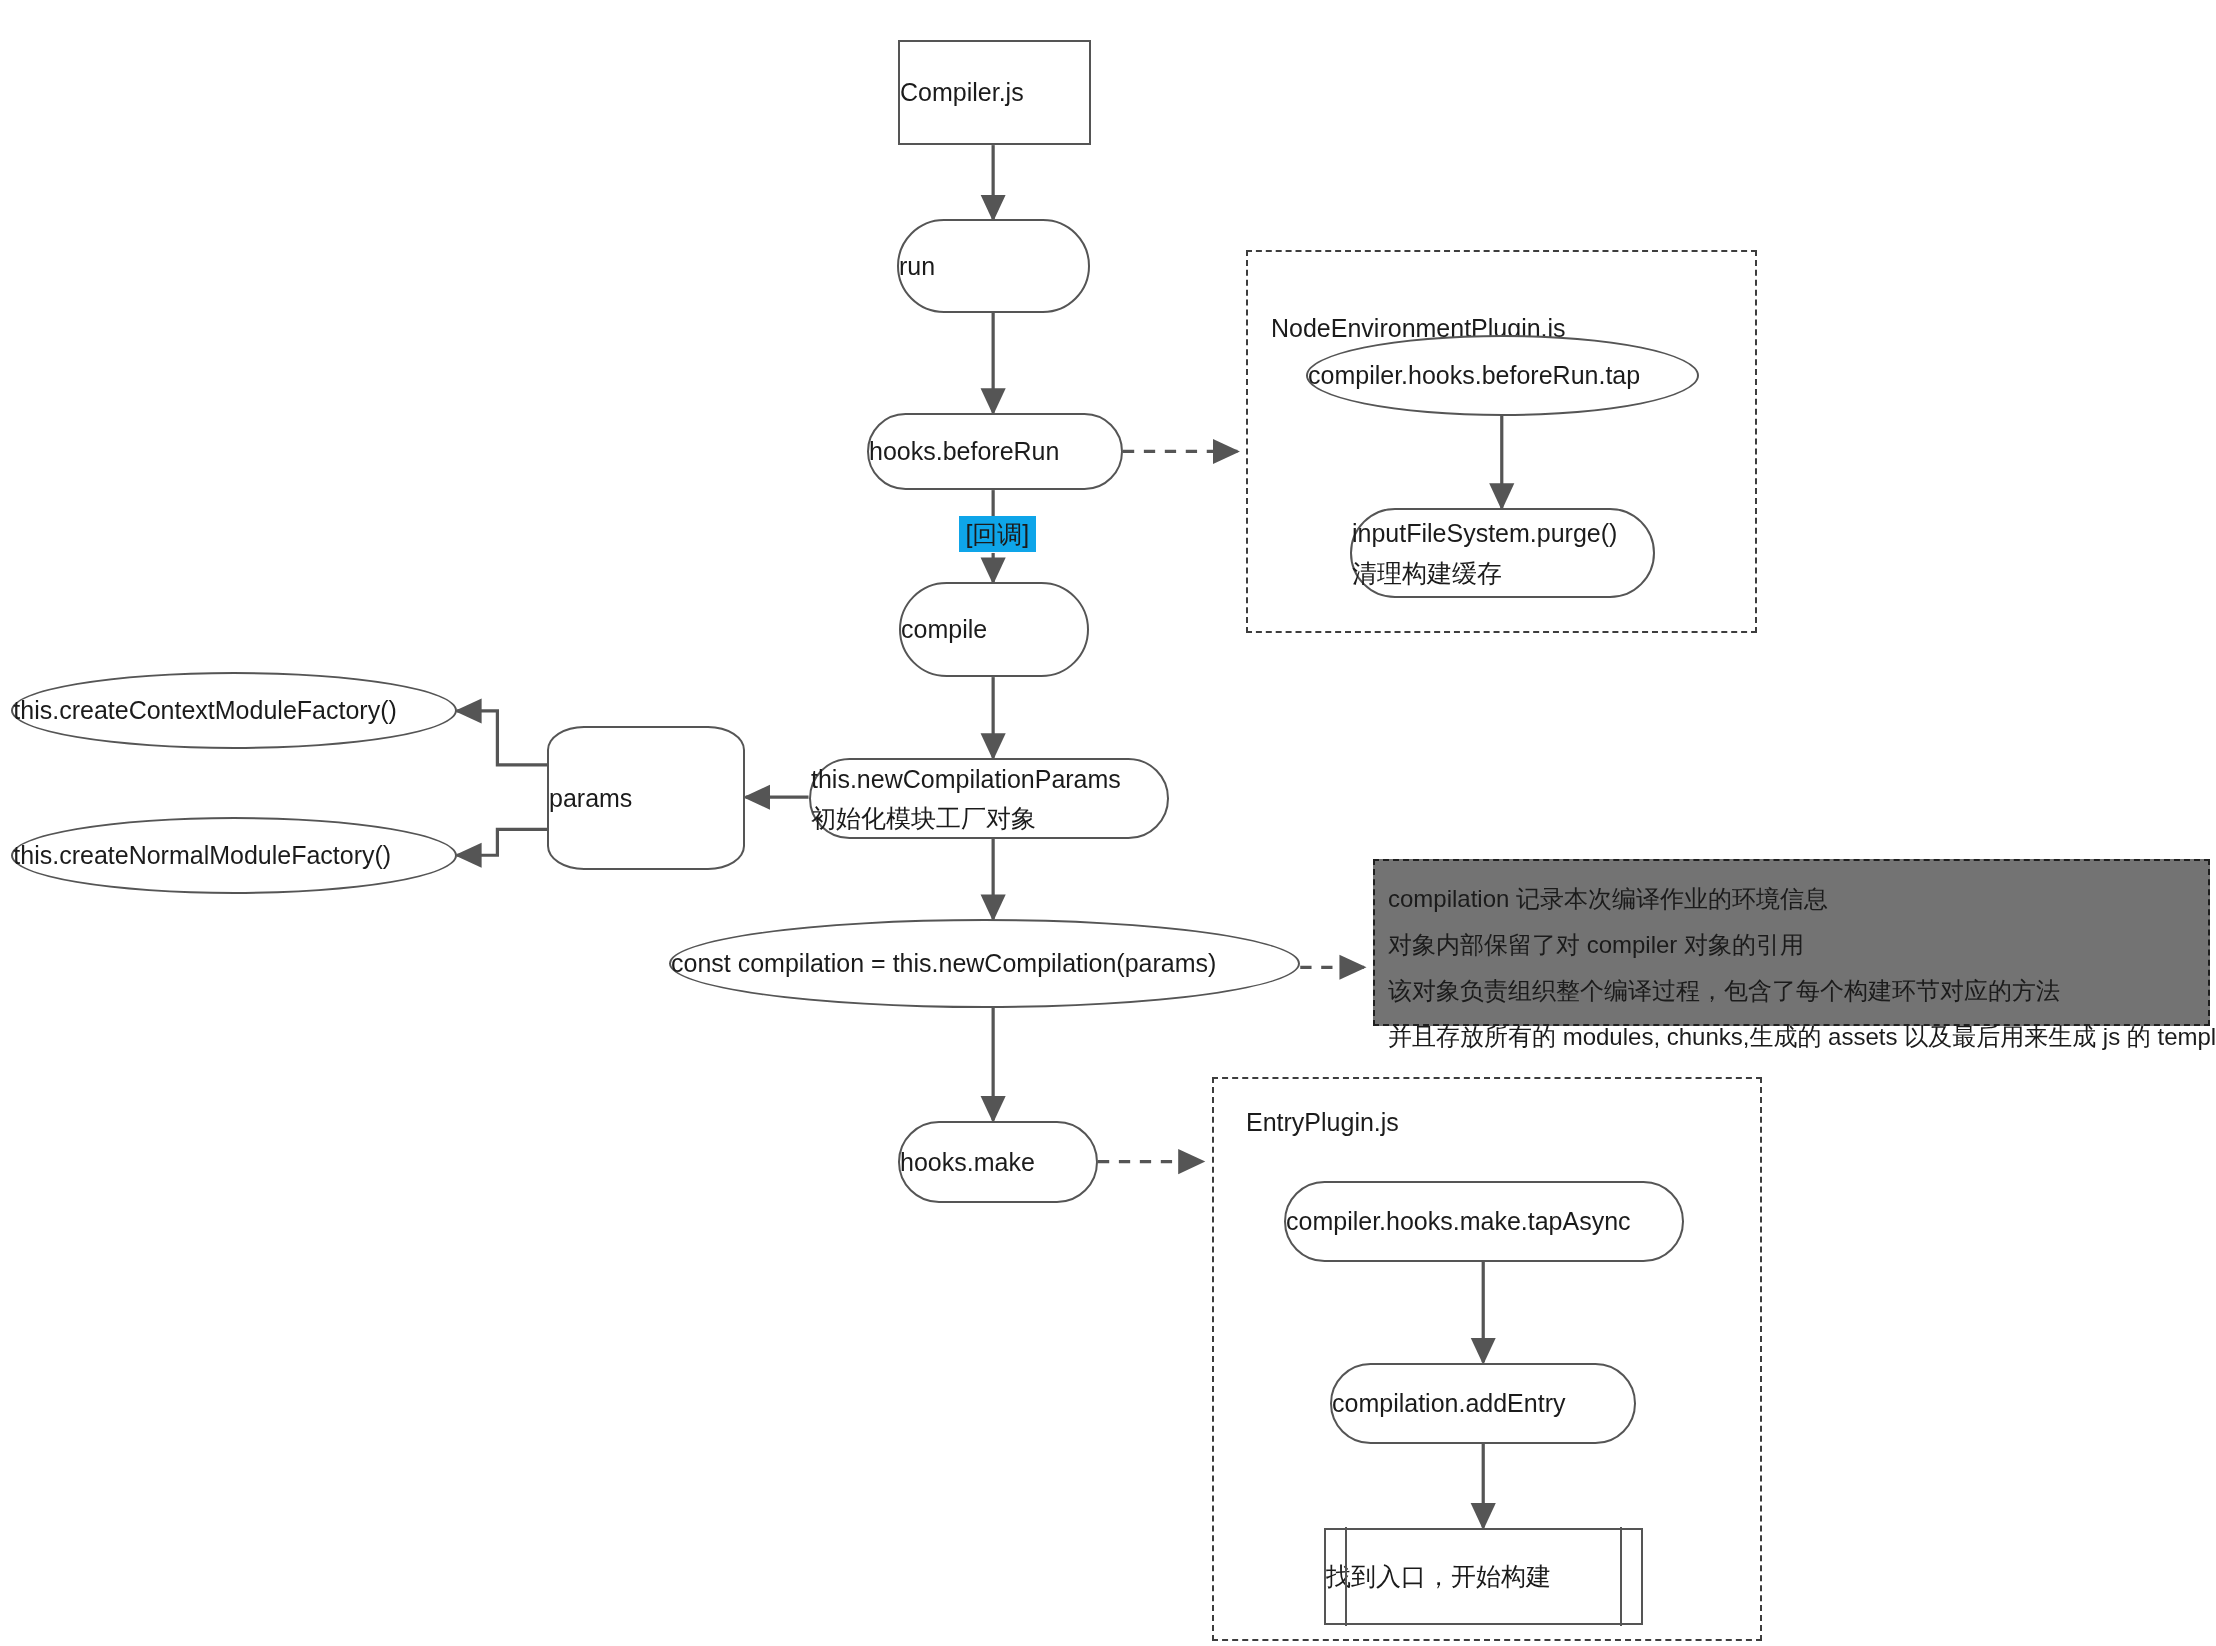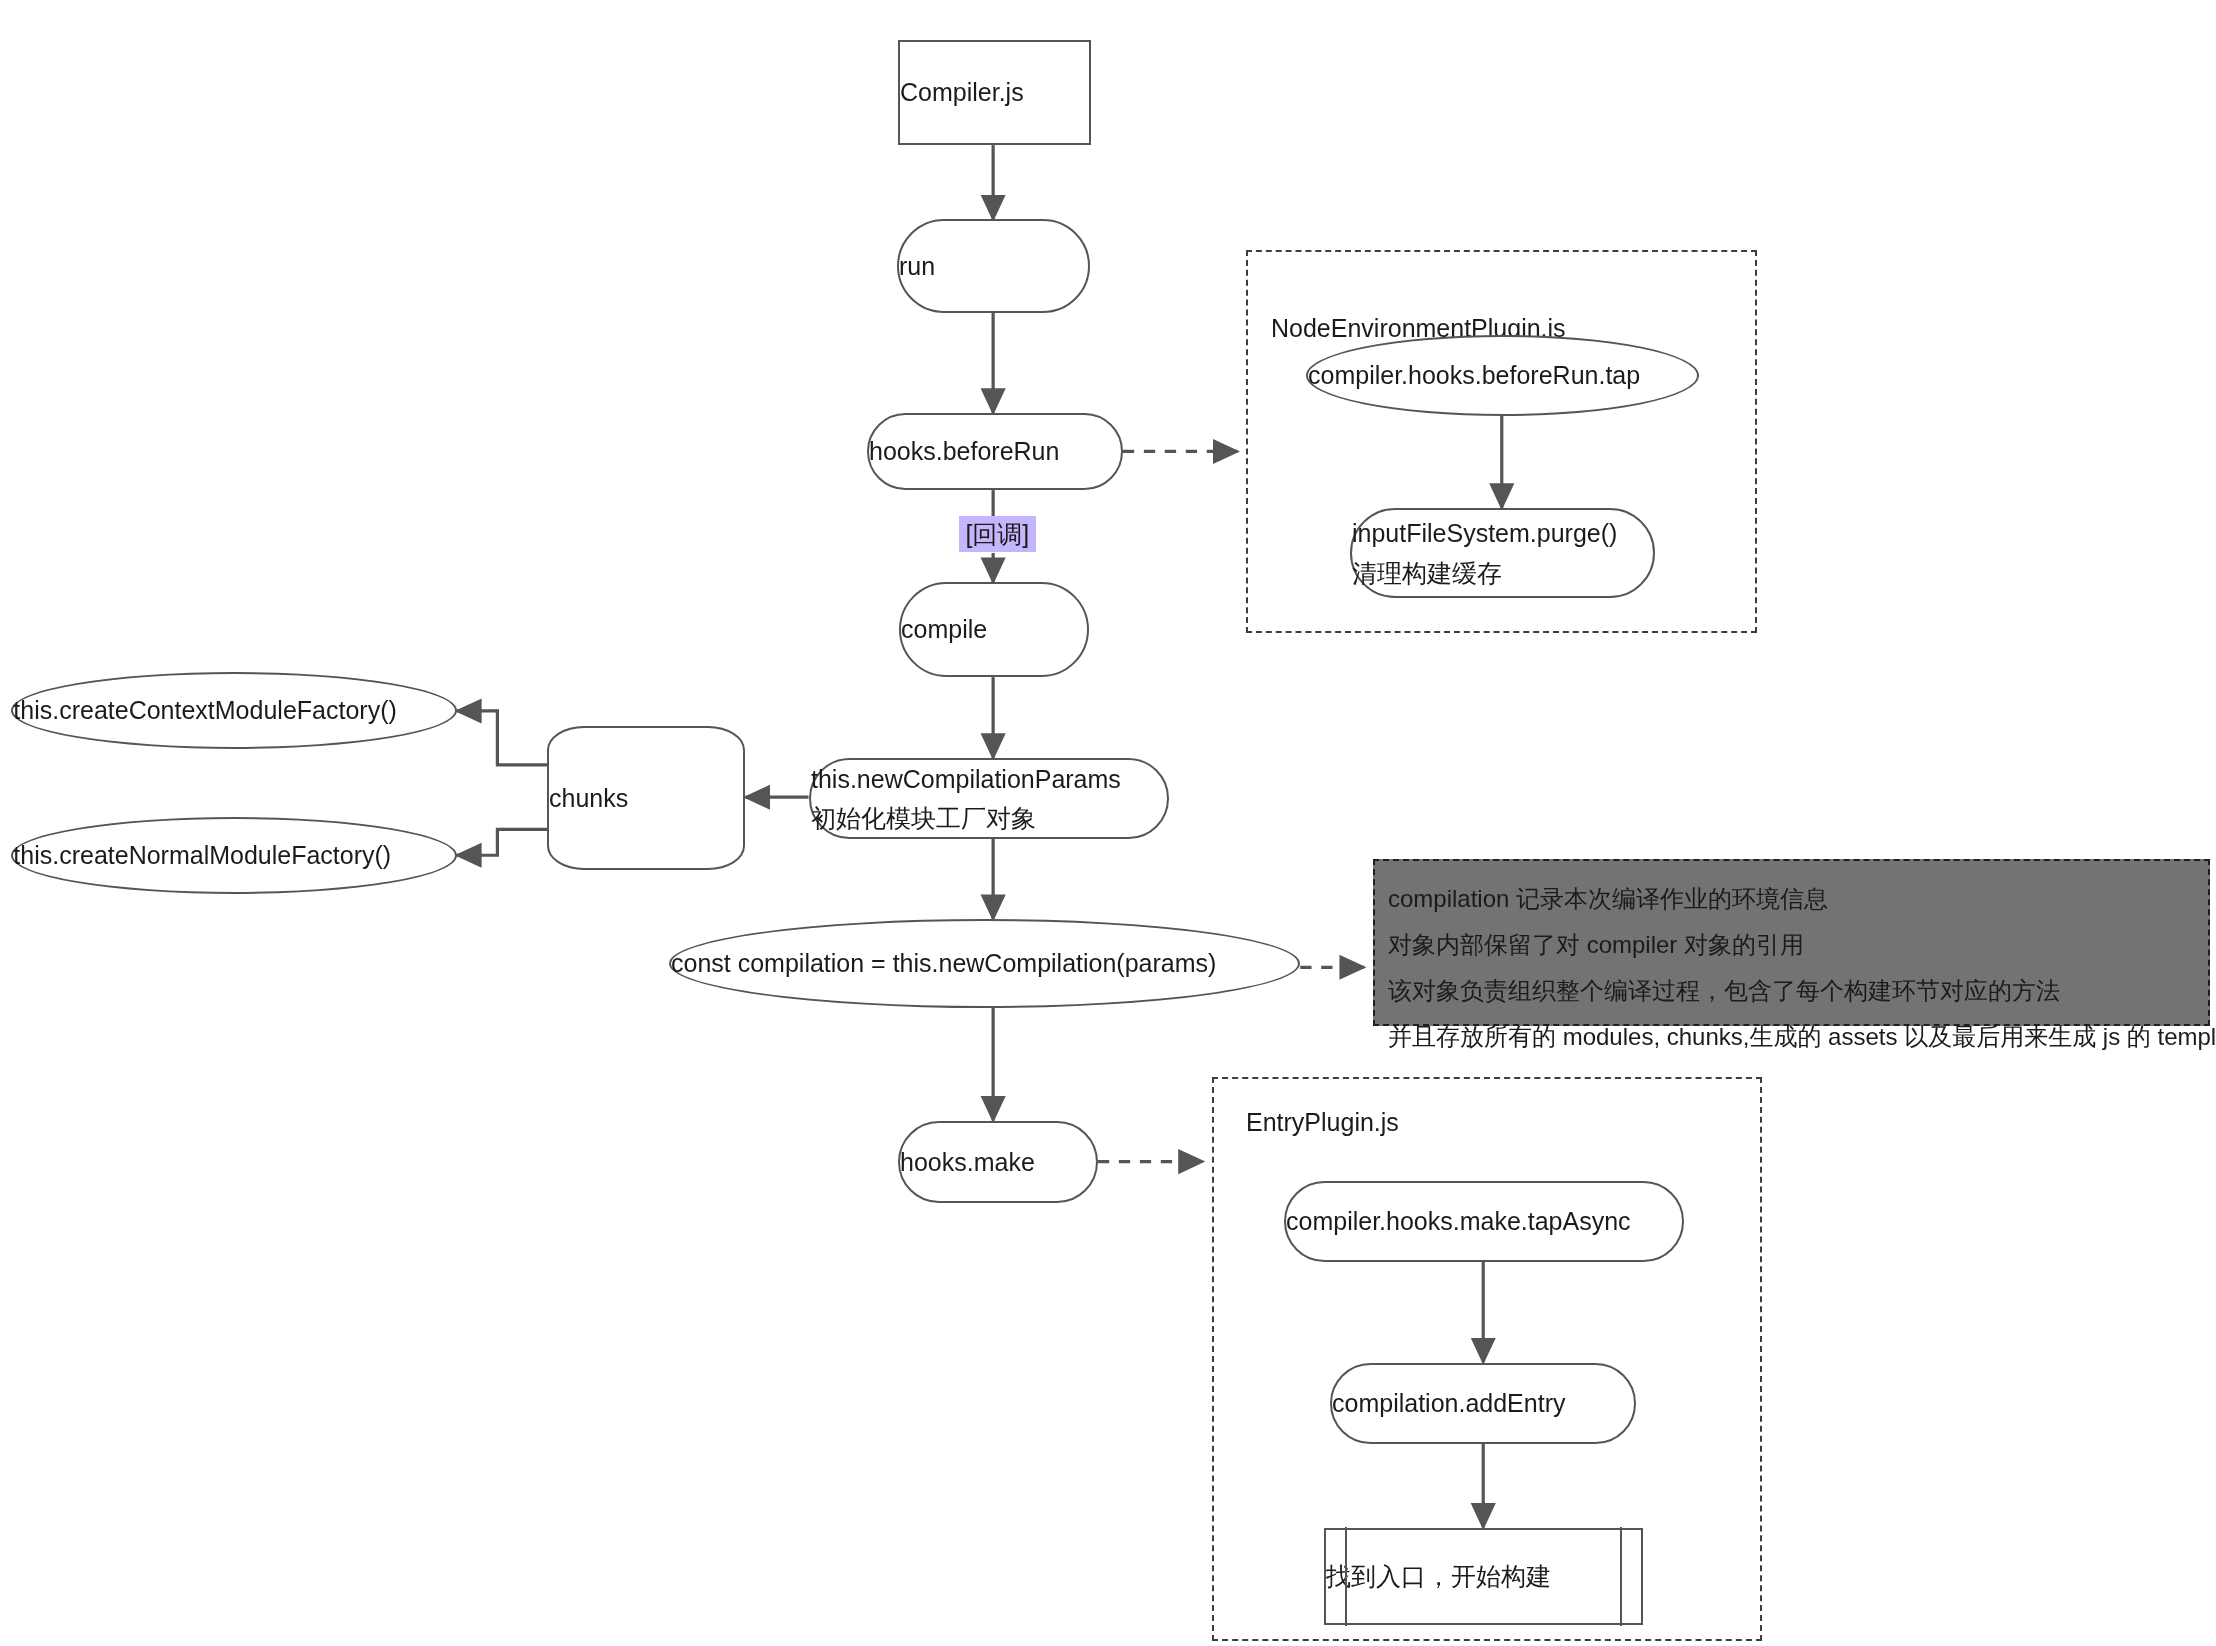--- a/index.html
+++ b/index.html
@@ -80,21 +80,21 @@
     padding: 14.5px 11.3px 13px 13px;
     font-size: 24px;
     line-height: 1.92;
     color: #1b1b1b;
     white-space: nowrap;
   }
   .edge-label {
     position: absolute;
     font-size: 25px;
     color: #1b1b1b;
-    background: #c4b5fd;
+    background: #0ea5e9;
     padding: 1.6px 6.4px;
     white-space: nowrap;
   }
 </style>
 </head>
 <body>
 
 <div id="canvas">
 
   <svg id="edges" viewBox="0 0 2749 2042" xmlns="http://www.w3.org/2000/svg">
@@ -167,21 +167,21 @@
   <div class="node stadium" style="left:899px; top:582px; width:190px; height:95px;">
     <span>compile</span>
   </div>
 
   <div class="node stadium" style="left:809px; top:758px; width:360px; height:81px;">
     <span>this.newCompilationParams</span>
     <span class="ln2">初始化模块工厂对象</span>
   </div>
 
   <div class="node roundsq" style="left:547px; top:726px; width:198px; height:144px;">
-    <span>chunks</span>
+    <span>params</span>
   </div>
 
   <div class="node ellipse" style="left:11.3px; top:672px; width:446px; height:77px;">
     <span>this.createContextModuleFactory()</span>
   </div>
 
   <div class="node ellipse" style="left:11.3px; top:817px; width:446px; height:77px;">
     <span>this.createNormalModuleFactory()</span>
   </div>
 

